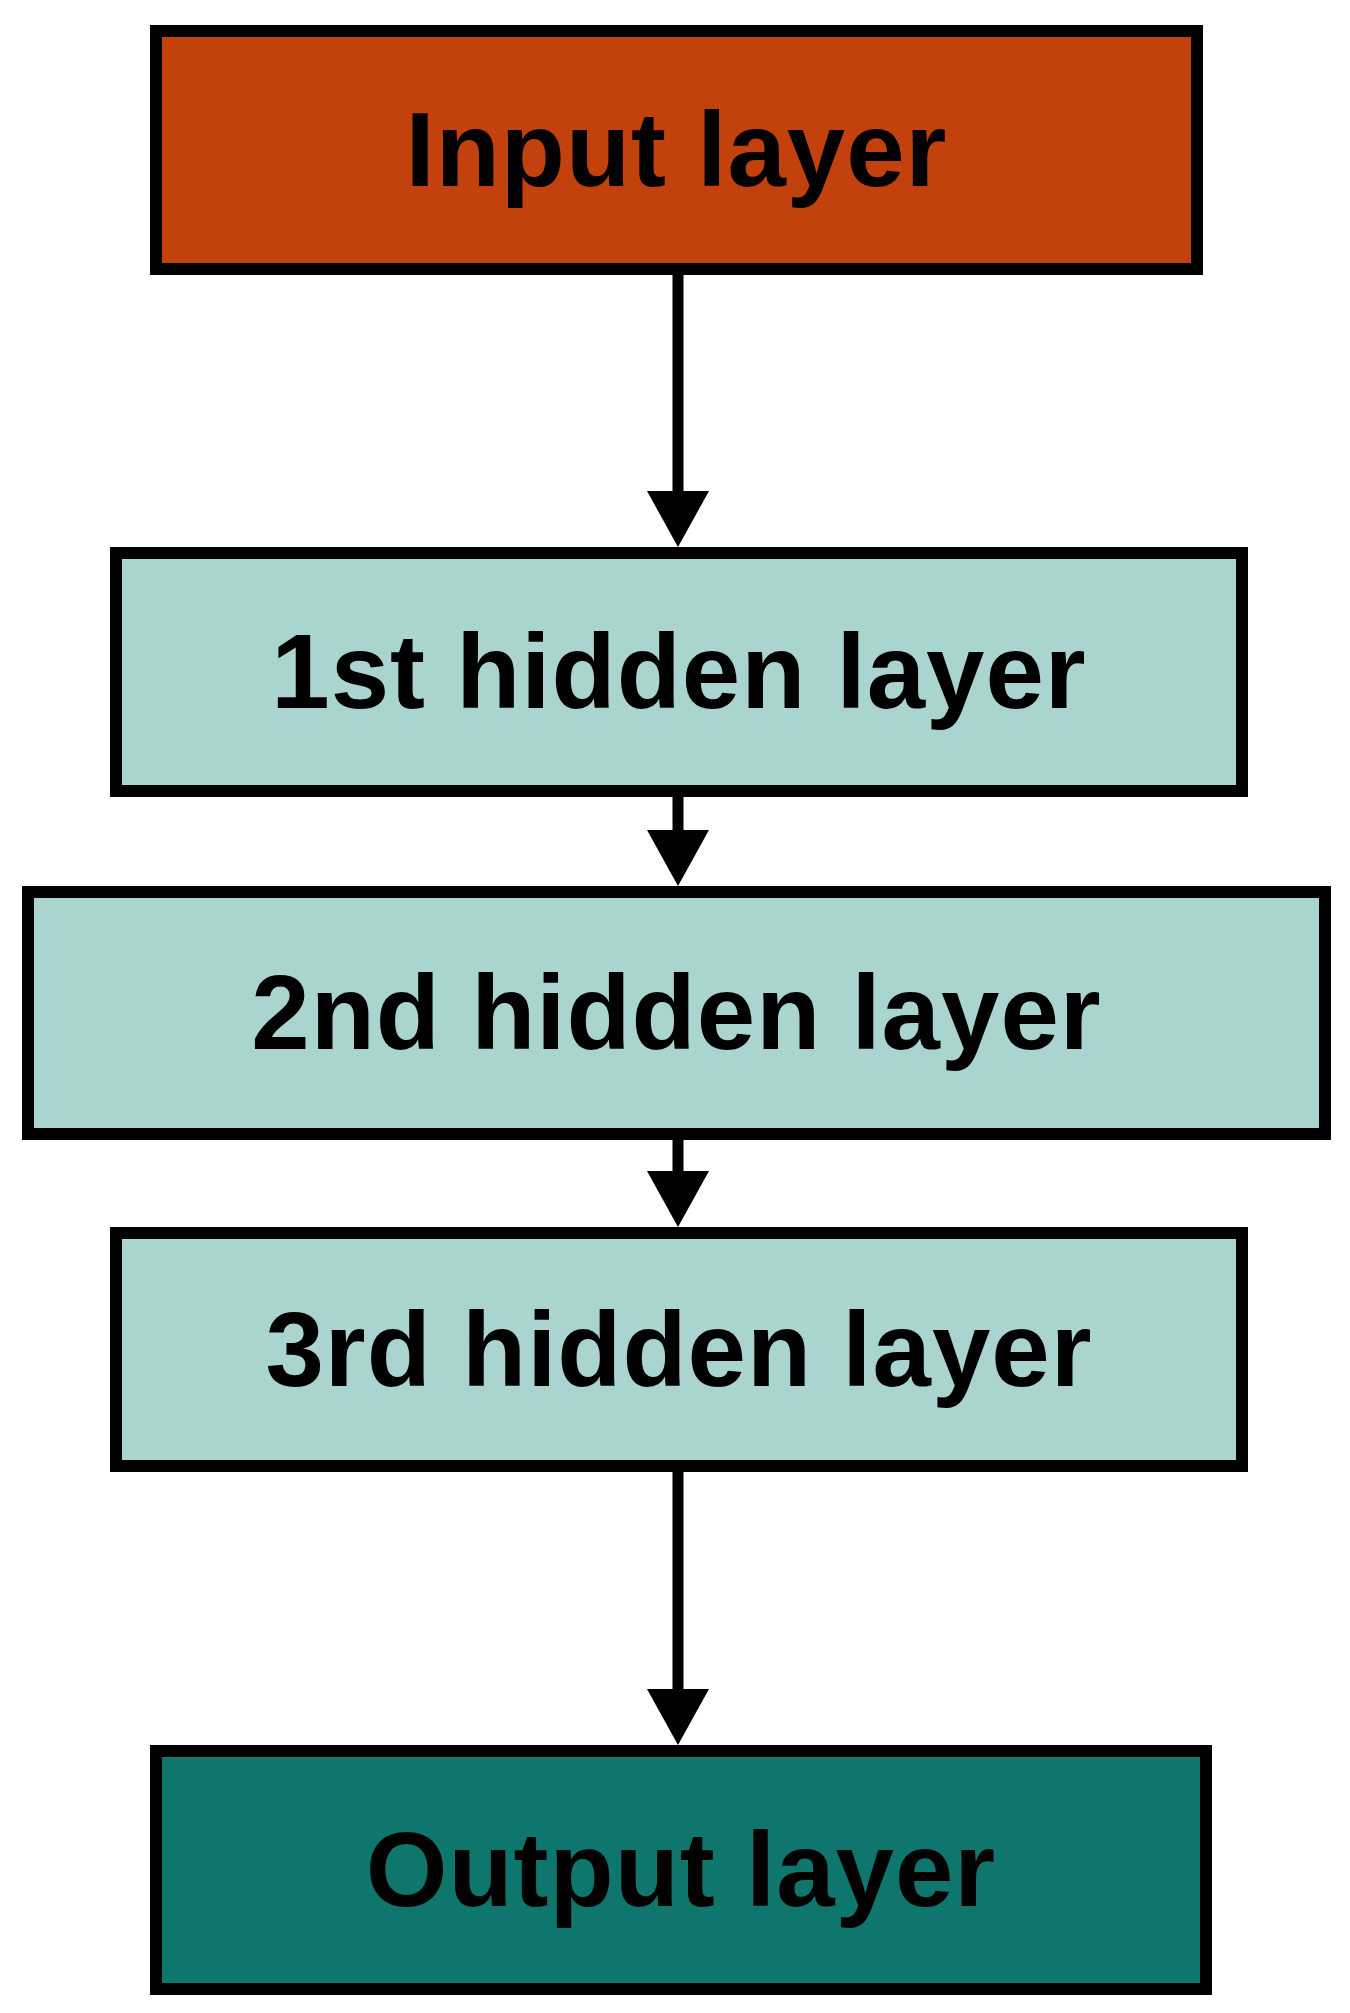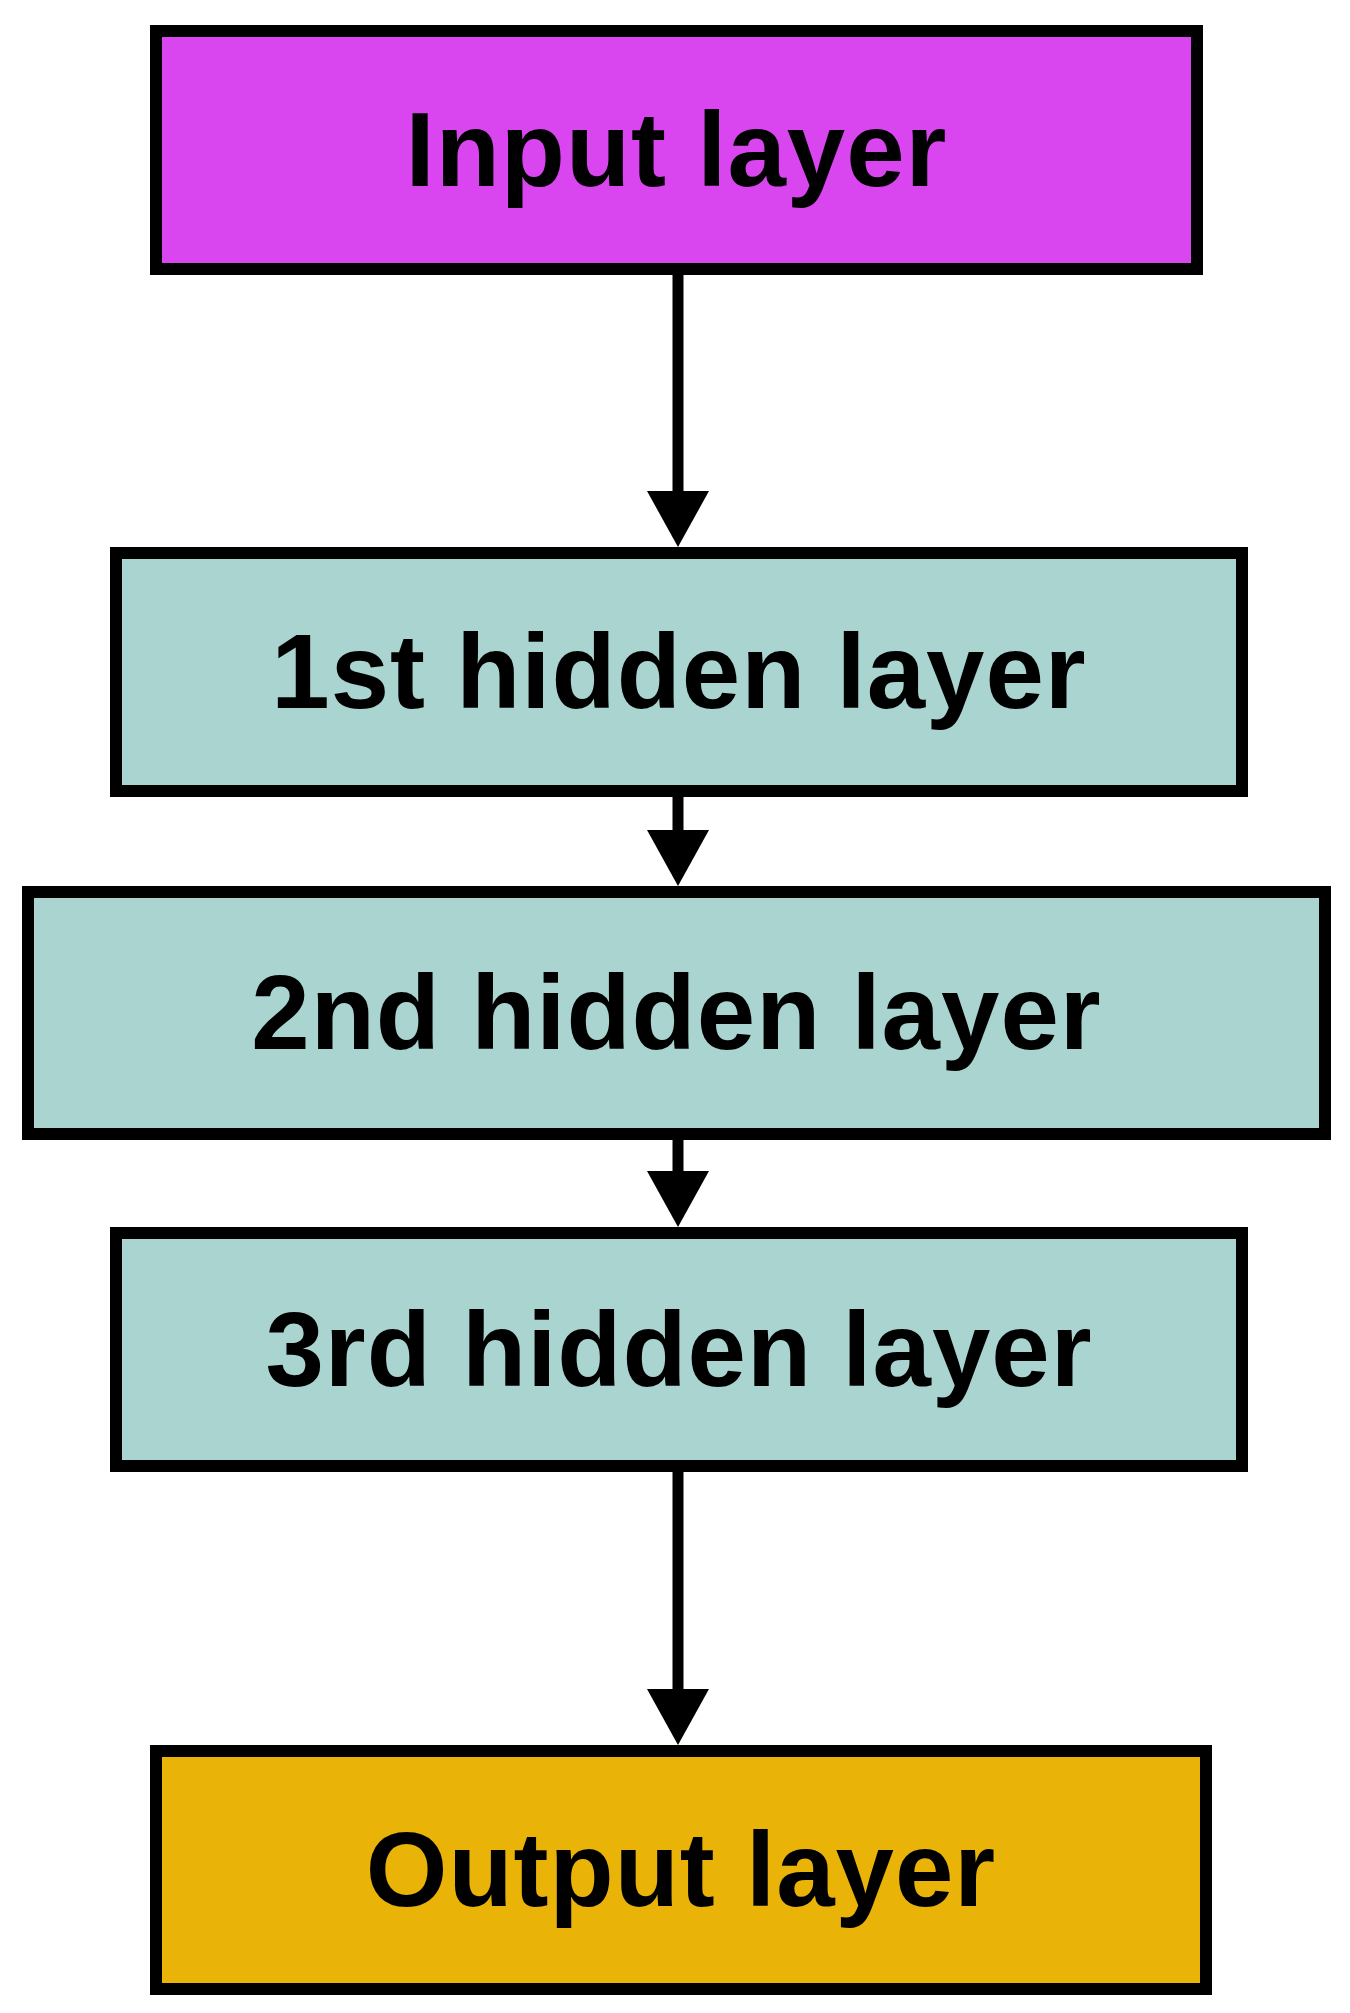--- a/index.html
+++ b/index.html
@@ -64,21 +64,21 @@
     border-left: 31px solid transparent;
     border-right: 31px solid transparent;
     border-top: 56px solid #000000;
   }
 </style>
 </head>
 <body>
 
 <div class="canvas">
 
-  <div class="node node-input" style="background-color: #d946ef;">Input layer</div>
+  <div class="node node-input" style="background-color: #c2410c;">Input layer</div>
 
   <div class="arrow arrow-1">
     <div class="stem"></div>
     <div class="head"></div>
   </div>
 
   <div class="node node-hidden1" style="background-color: rgb(169, 212, 208);">1st hidden layer</div>
 
   <div class="arrow arrow-2">
     <div class="stem"></div>
@@ -92,15 +92,15 @@
     <div class="head"></div>
   </div>
 
   <div class="node node-hidden3" style="background-color: rgb(169, 212, 208);">3rd hidden layer</div>
 
   <div class="arrow arrow-4">
     <div class="stem"></div>
     <div class="head"></div>
   </div>
 
-  <div class="node node-output" style="background-color: #eab308;">Output layer</div>
+  <div class="node node-output" style="background-color: #0f766e;">Output layer</div>
 
 </div>
 
 </body></html>

